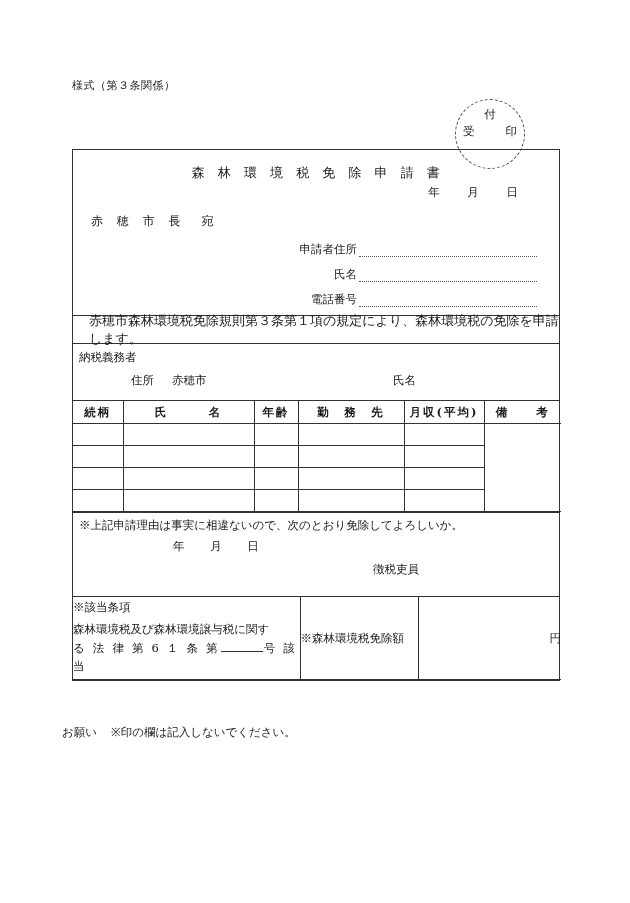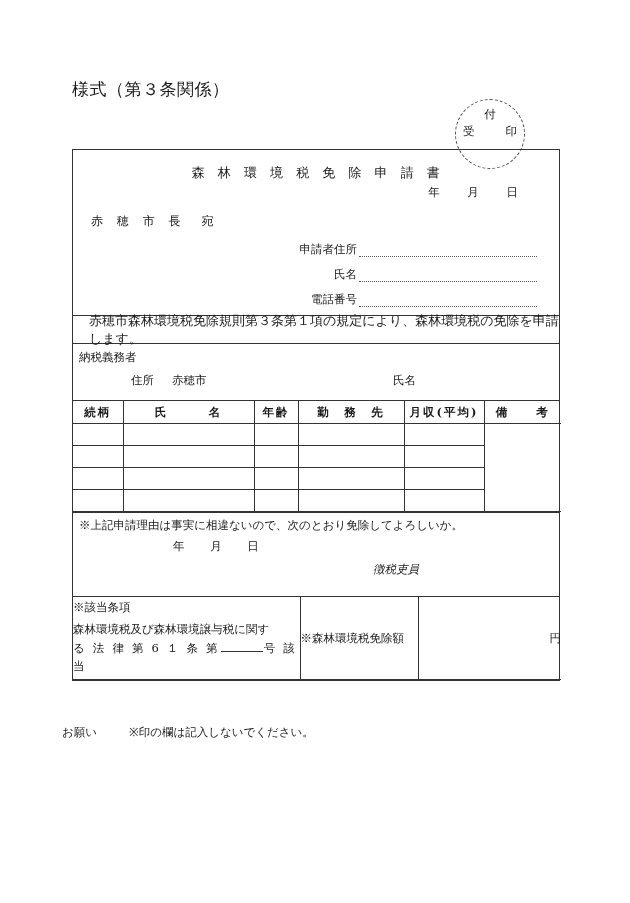--- a/index.html
+++ b/index.html
@@ -18,21 +18,21 @@
   .page {
     position: relative;
     width: 630px;
     height: 903px;
   }
   
   .form-code {
     position: absolute;
     left: 72px;
     top: 78px;
-    font-size: 17px;
+    font-size: 11px;
     letter-spacing: 0.5px;
     white-space: nowrap;
   }
   
   .seal-circle {
     position: absolute;
     left: 455px;
     top: 99px;
     width: 68px;
     height: 68px;
@@ -201,21 +201,20 @@
     top: 26px;
     font-size: 11.5px;
   }
   .cf-date span { margin-left: 22px; }
   .cf-date span:first-child { margin-left: 0; }
   .cf-officer {
     position: absolute;
     left: 300px;
     top: 49px;
     font-size: 11.5px;
-    font-style: italic;
   }
 
   
   .bot-table {
     width: 100%;
     border-collapse: collapse;
     table-layout: fixed;
     font-size: 11.5px;
   }
   .bot-table td {
@@ -241,21 +240,21 @@
   .amt-label-cell { text-align: left; padding-left: 6px; }
   .amt-value-cell { text-align: right; padding-right: 14px; }
 
   
   .footer-note {
     position: absolute;
     left: 62px;
     top: 724px;
     font-size: 11.5px;
   }
-  .footer-note .gap { margin-left: 32px; }
+  .footer-note .gap { margin-left: 14px; }
 </style>
 </head>
 <body>
 
 <div class="page">
 
   <div class="form-code">様式（第３条関係）</div>
 
   <div class="seal-circle">
     <div class="seal-top">付</div>

